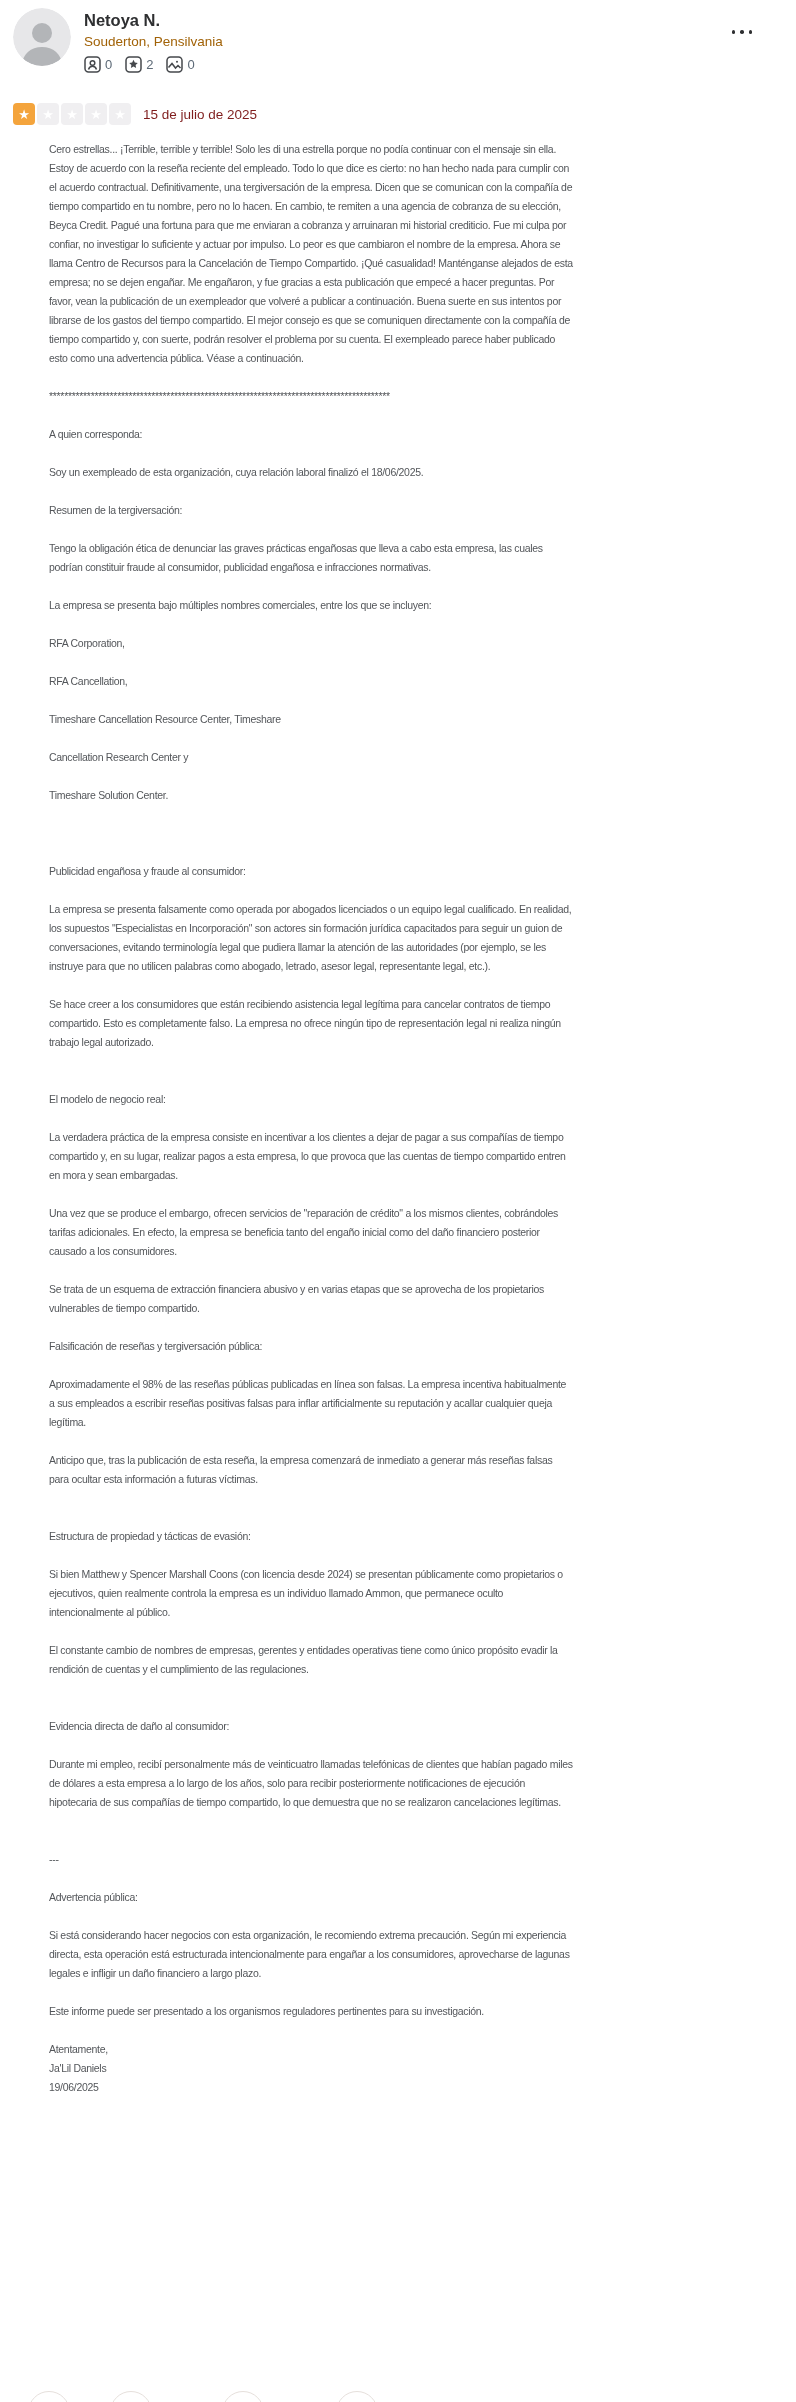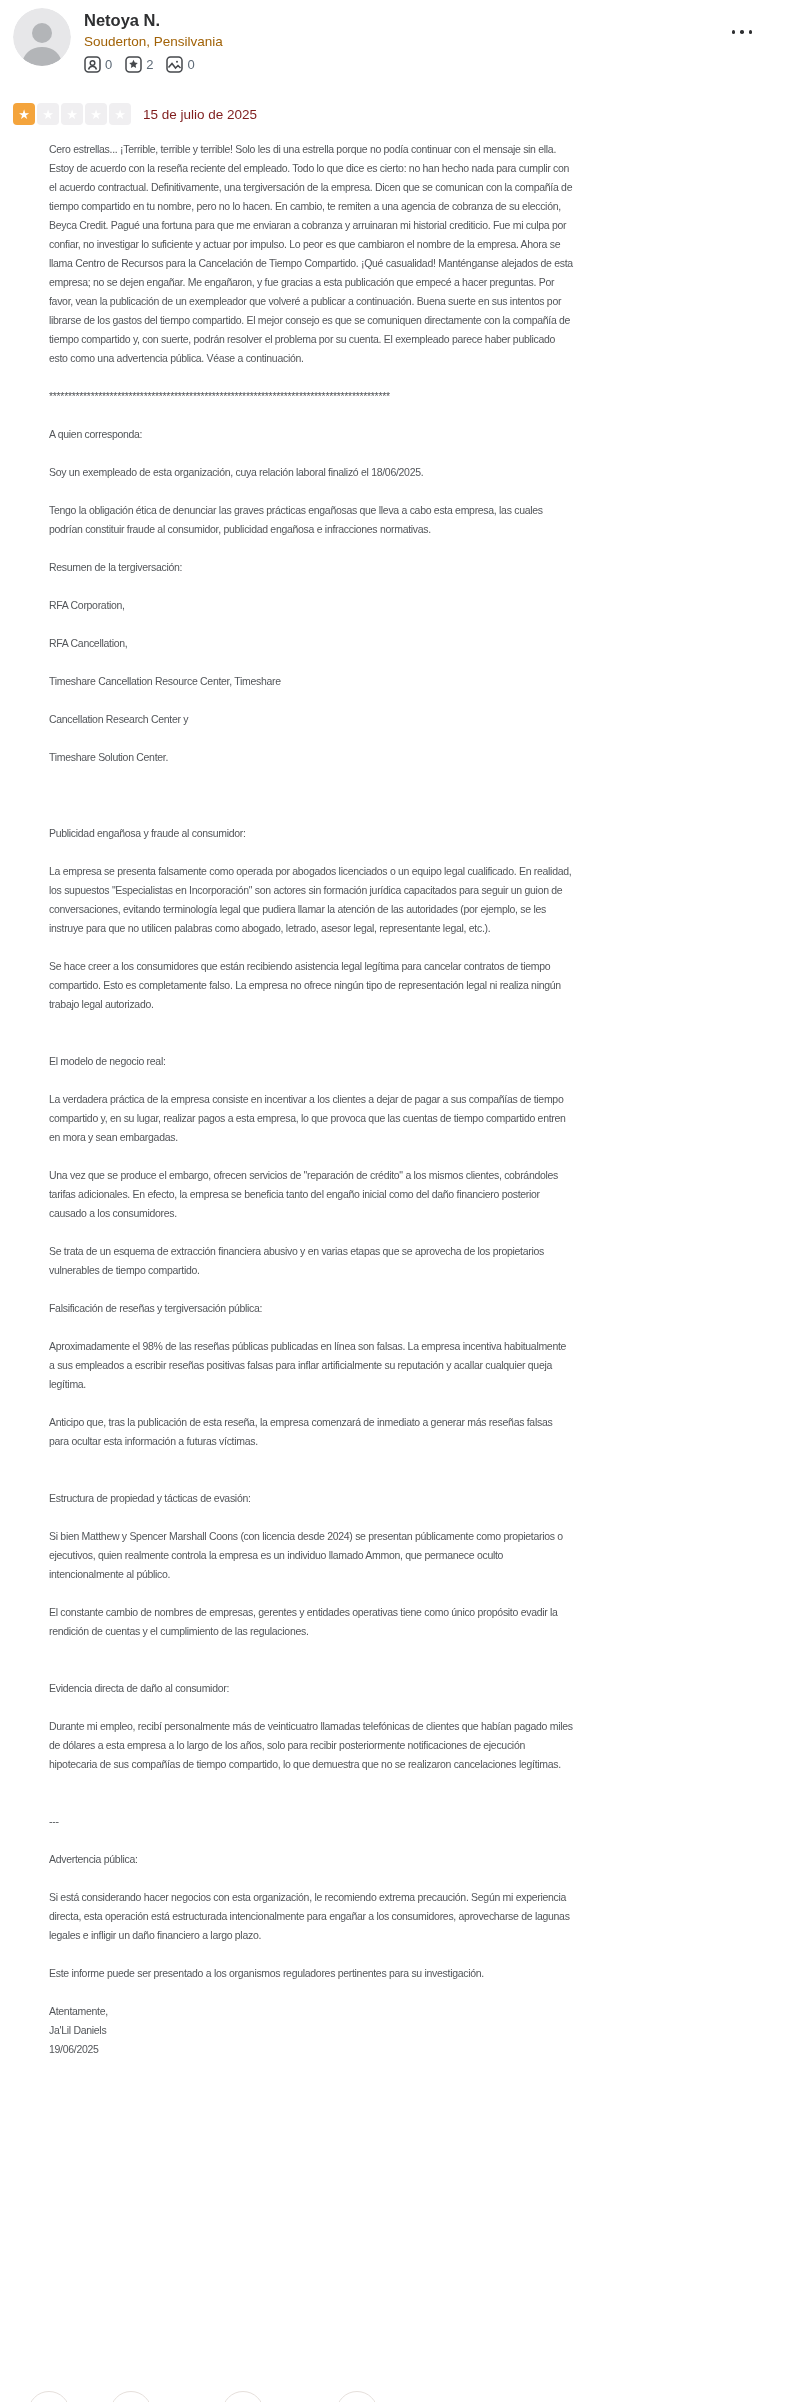--- a/index.html
+++ b/index.html
@@ -105,22 +105,23 @@
         <span class="star-tile" style="background: rgb(240, 239, 241);">★</span>
       </div>
     <div class="review-date">15 de julio de 2025</div>
   </div>
 
   <div class="review-body" style="color: rgb(83, 86, 90);">
       <div class="para">Cero estrellas... ¡Terrible, terrible y terrible! Solo les di una estrella porque no podía continuar con el mensaje sin ella. Estoy de acuerdo con la reseña reciente del empleado. Todo lo que dice es cierto: no han hecho nada para cumplir con el acuerdo contractual. Definitivamente, una tergiversación de la empresa. Dicen que se comunican con la compañía de tiempo compartido en tu nombre, pero no lo hacen. En cambio, te remiten a una agencia de cobranza de su elección, Beyca Credit. Pagué una fortuna para que me enviaran a cobranza y arruinaran mi historial crediticio. Fue mi culpa por confiar, no investigar lo suficiente y actuar por impulso. Lo peor es que cambiaron el nombre de la empresa. Ahora se llama Centro de Recursos para la Cancelación de Tiempo Compartido. ¡Qué casualidad! Manténganse alejados de esta empresa; no se dejen engañar. Me engañaron, y fue gracias a esta publicación que empecé a hacer preguntas. Por favor, vean la publicación de un exempleador que volveré a publicar a continuación. Buena suerte en sus intentos por librarse de los gastos del tiempo compartido. El mejor consejo es que se comuniquen directamente con la compañía de tiempo compartido y, con suerte, podrán resolver el problema por su cuenta. El exempleado parece haber publicado esto como una advertencia pública. Véase a continuación.</div>
       <div class="para">******************************************************************************************</div>
       <div class="para">A quien corresponda:</div>
       <div class="para">Soy un exempleado de esta organización, cuya relación laboral finalizó el 18/06/2025.</div>
+      <div class="para">Resumen de la tergiversación:</div>
       <div class="para">Tengo la obligación ética de denunciar las graves prácticas engañosas que lleva a cabo esta empresa, las cuales podrían constituir fraude al consumidor, publicidad engañosa e infracciones normativas.</div>
-      <div class="para">Resumen de la tergiversación:</div>
+      <div class="para">La empresa se presenta bajo múltiples nombres comerciales, entre los que se incluyen:</div>
       <div class="para">RFA Corporation,</div>
       <div class="para">RFA Cancellation,</div>
       <div class="para">Timeshare Cancellation Resource Center, Timeshare</div>
       <div class="para">Cancellation Research Center y</div>
       <div class="para">Timeshare Solution Center.</div>
       <div class="gap"></div>
       <div class="gap"></div>
       <div class="para">Publicidad engañosa y fraude al consumidor:</div>
       <div class="para">La empresa se presenta falsamente como operada por abogados licenciados o un equipo legal cualificado. En realidad, los supuestos "Especialistas en Incorporación" son actores sin formación jurídica capacitados para seguir un guion de conversaciones, evitando terminología legal que pudiera llamar la atención de las autoridades (por ejemplo, se les instruye para que no utilicen palabras como abogado, letrado, asesor legal, representante legal, etc.).</div>
       <div class="para">Se hace creer a los consumidores que están recibiendo asistencia legal legítima para cancelar contratos de tiempo compartido. Esto es completamente falso. La empresa no ofrece ningún tipo de representación legal ni realiza ningún trabajo legal autorizado.</div>

